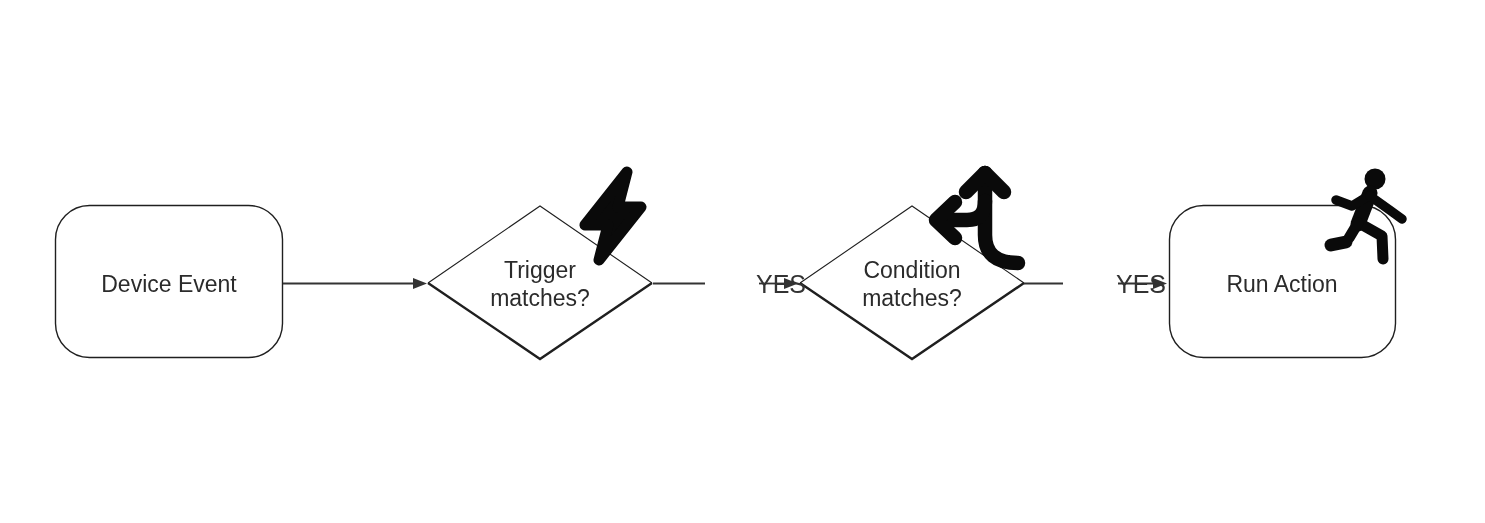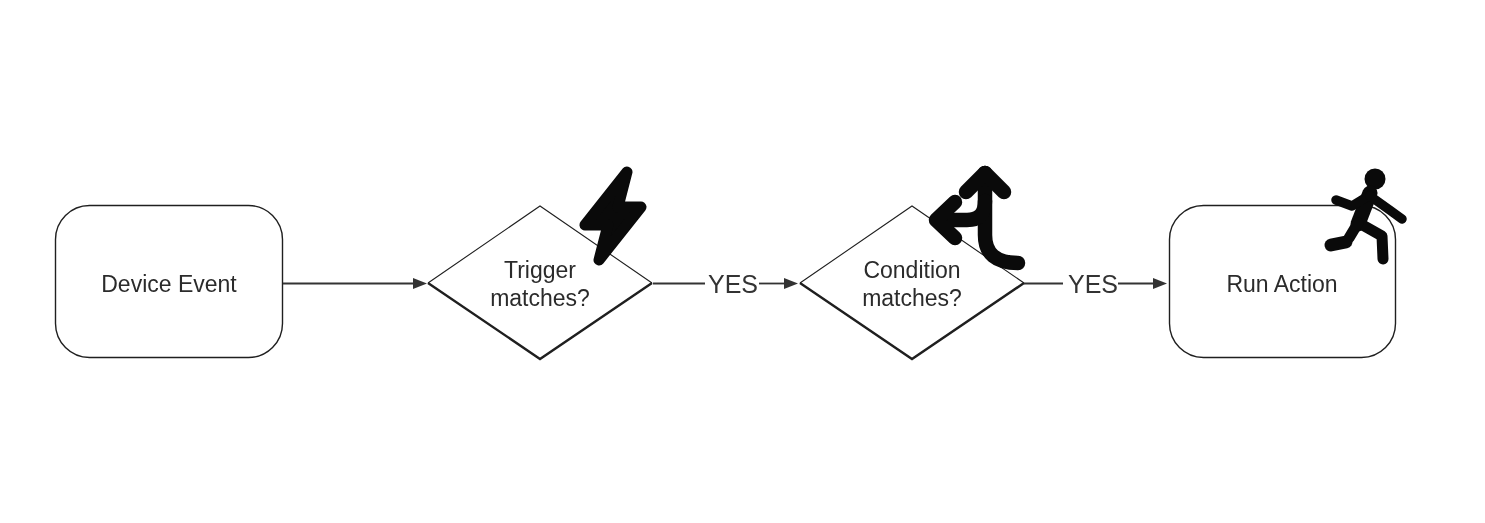--- a/index.html
+++ b/index.html
@@ -33,20 +33,21 @@
     white-space: normal;
   }
   .edge-label {
     position: absolute;
     transform: translate(-50%, -50%);
     font-size: 25px;
     line-height: 25px;
     color: #333333;
     text-align: center;
     white-space: nowrap;
+    margin-left: 48px;
   }
 </style>
 </head>
 <body>
 
 <div class="canvas">
 
   <svg class="diagram-svg" width="1485" height="523" viewBox="0 0 1485 523">
 
     <rect x="55.5" y="205.5" width="227" height="152" rx="34" ry="34" fill="#ffffff" stroke="#1f1f1f" stroke-width="1.4"></rect>

